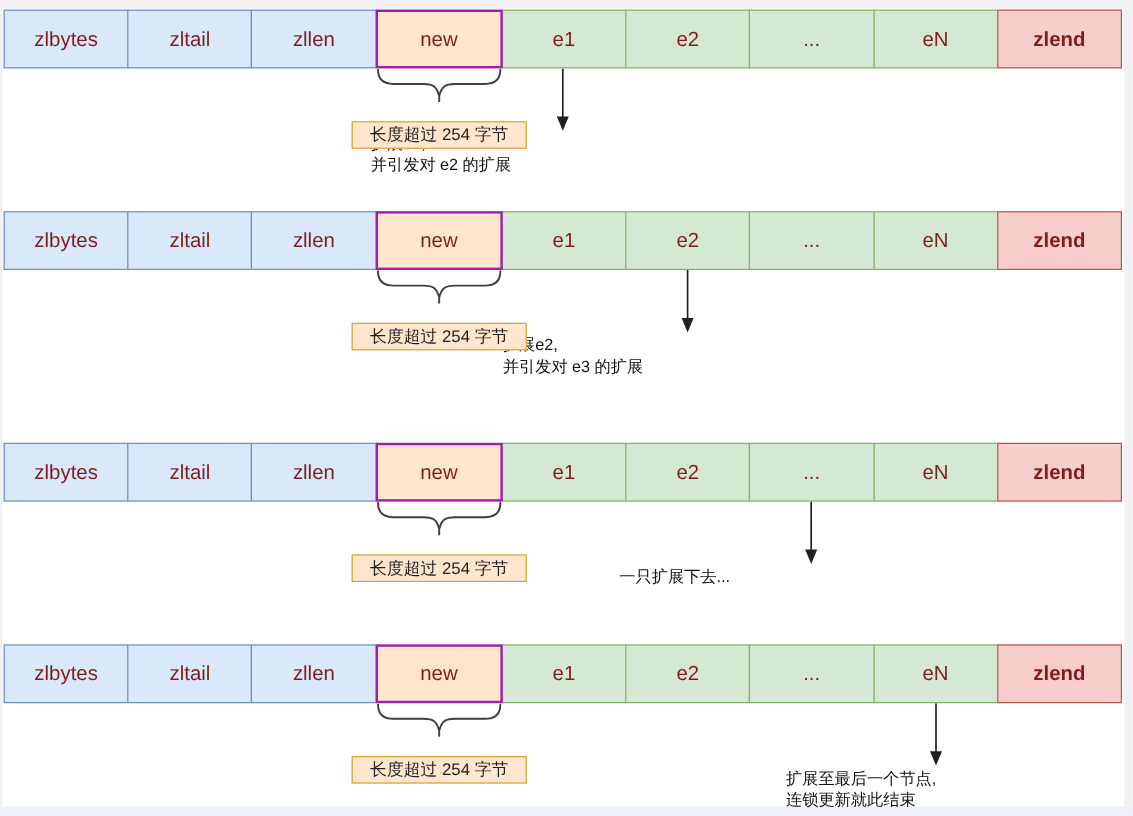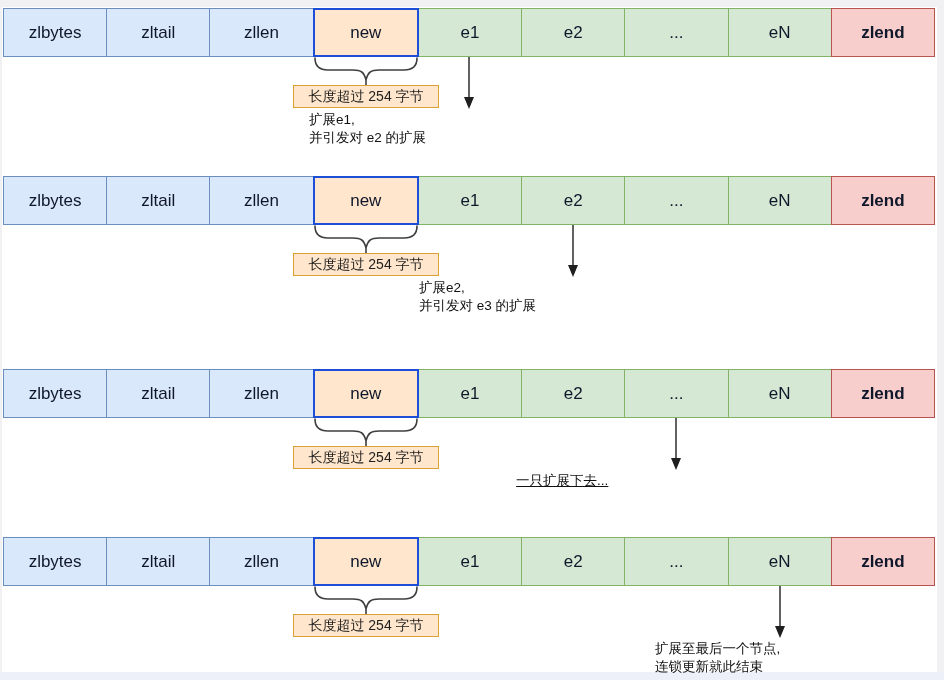--- a/index.html
+++ b/index.html
@@ -38,48 +38,48 @@
     display:flex;
   }
   .cell{
     flex:1 1 0;
     margin-left:-1px;
     box-sizing:border-box;
     display:flex;
     align-items:center;
     justify-content:center;
     font-size:17px;
-    color:#0f172a;
+    color:#7f1d1d;
     border:1px solid #999;
     position:relative;
   }
   .cell:first-child{margin-left:0;}
   .cell--header{background:#dae8fc;border-color:#6c8ebf;}
   .cell--entry{background:#d5e8d4;border-color:#82b366;}
   .cell--end{background:#f8cecc;border-color:#b85450;font-weight:bold;}
-  .cell--new{background:#ffe6cc;border:2px solid #1d4ed8;z-index:2;}
+  .cell--new{background:#ffe6cc;border:2px solid #a21caf;z-index:2;}
 
   .brace{
     position:absolute;
     left:311px;
     top:49px;
     width:104px;
     height:28px;
   }
   .brace path{
     fill:none;
     stroke:#3f3f3f;
     stroke-width:1.6;
     stroke-linecap:round;
     stroke-linejoin:round;
   }
   .brace-label{
     position:absolute;
     left:290px;
-    top:77px;
+    top:93px;
     width:146px;
     box-sizing:border-box;
     background:#ffe6cc;
     border:1px solid #dba136;
     text-align:center;
     font-size:14px;
     line-height:21px;
     color:#1f1f1f;
     z-index:3;
   }
@@ -169,21 +169,21 @@
         <div class="cell cell--end">zlend</div>
       </div>
   <svg class="brace" viewBox="0 0 104 28" preserveAspectRatio="none">
     <path d="M1,1 C1,10 6,13 14,13 L39,13 C47,13 50,15 52,23 C54,15 57,13 65,13 L90,13 C98,13 103,10 103,1 M52,23 L52,28"></path>
   </svg>
   <div class="brace-label">长度超过 254 字节</div>
   <svg class="arrow" width="12" height="53" viewBox="0 0 12 53" style="left: 667.111px;">
     <line x1="6" y1="0" x2="6" y2="41"></line>
     <polygon points="1,40 11,40 6,52"></polygon>
   </svg>
-  <div class="annotation" style="left: 513.111px; text-decoration: underline;">一只扩展下去...</div>
+  <div class="annotation" style="left: 513.111px;">一只扩展下去...</div>
 </section>
   <section class="stage" data-stage="3">
   <div class="cells">
         <div class="cell cell--header">zlbytes</div>
         <div class="cell cell--header">zltail</div>
         <div class="cell cell--header">zllen</div>
         <div class="cell cell--new">new</div>
         <div class="cell cell--entry">e1</div>
         <div class="cell cell--entry">e2</div>
         <div class="cell cell--entry">...</div>

